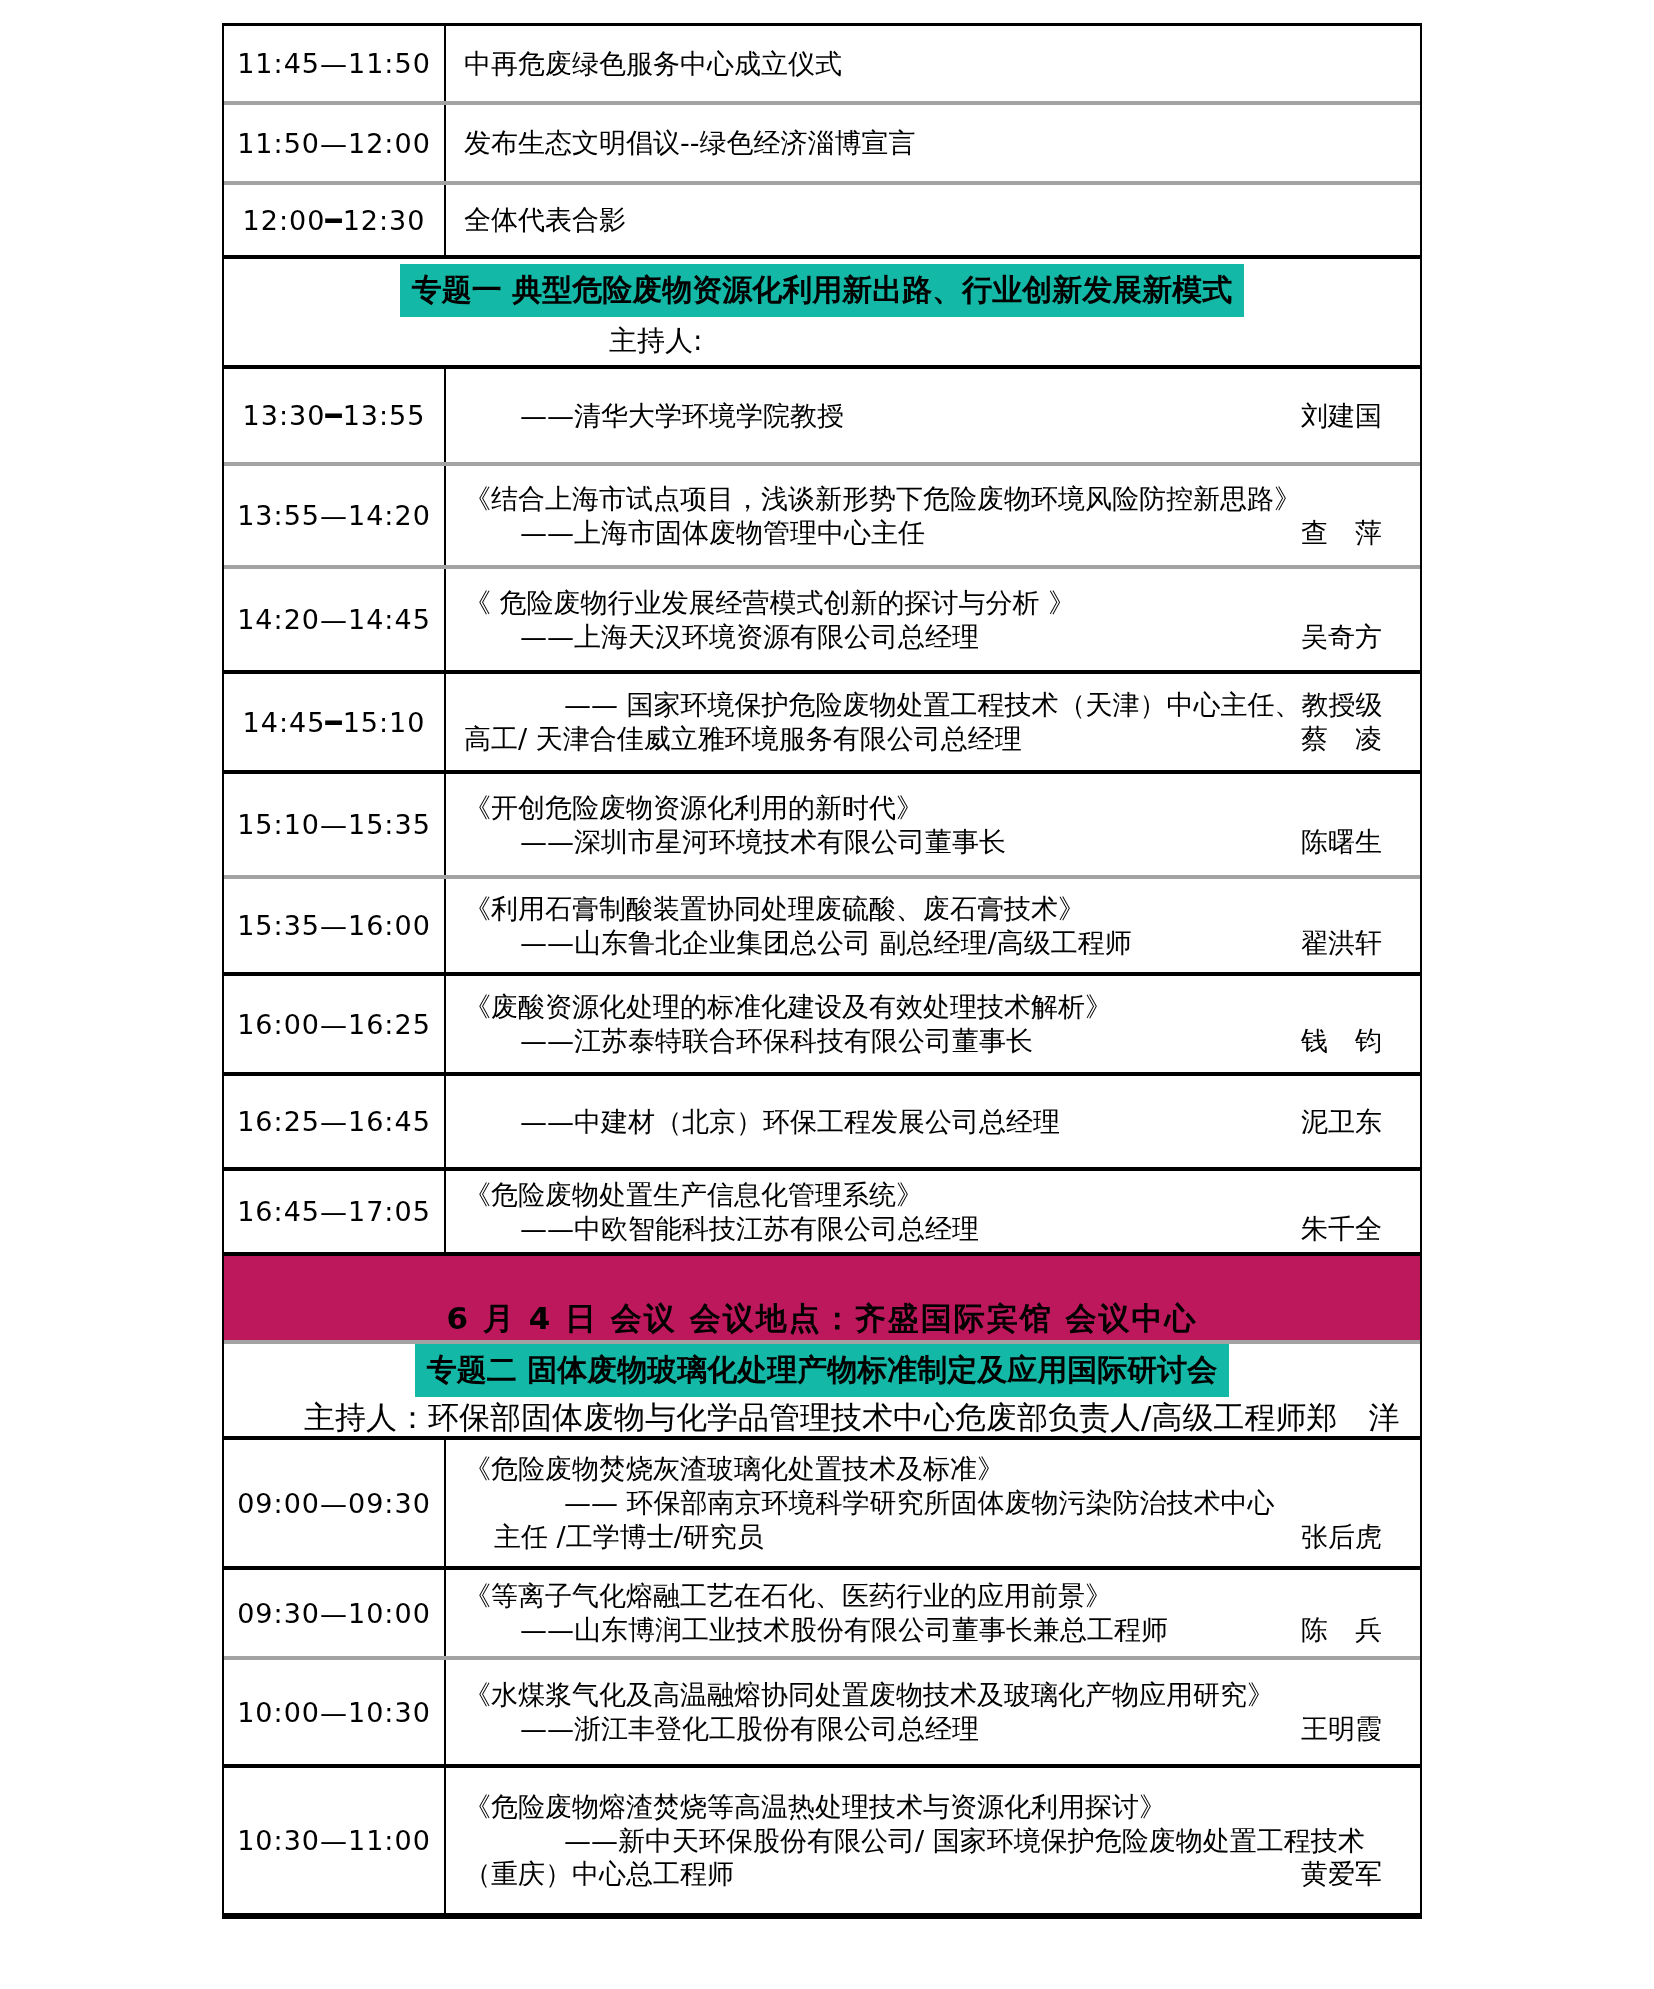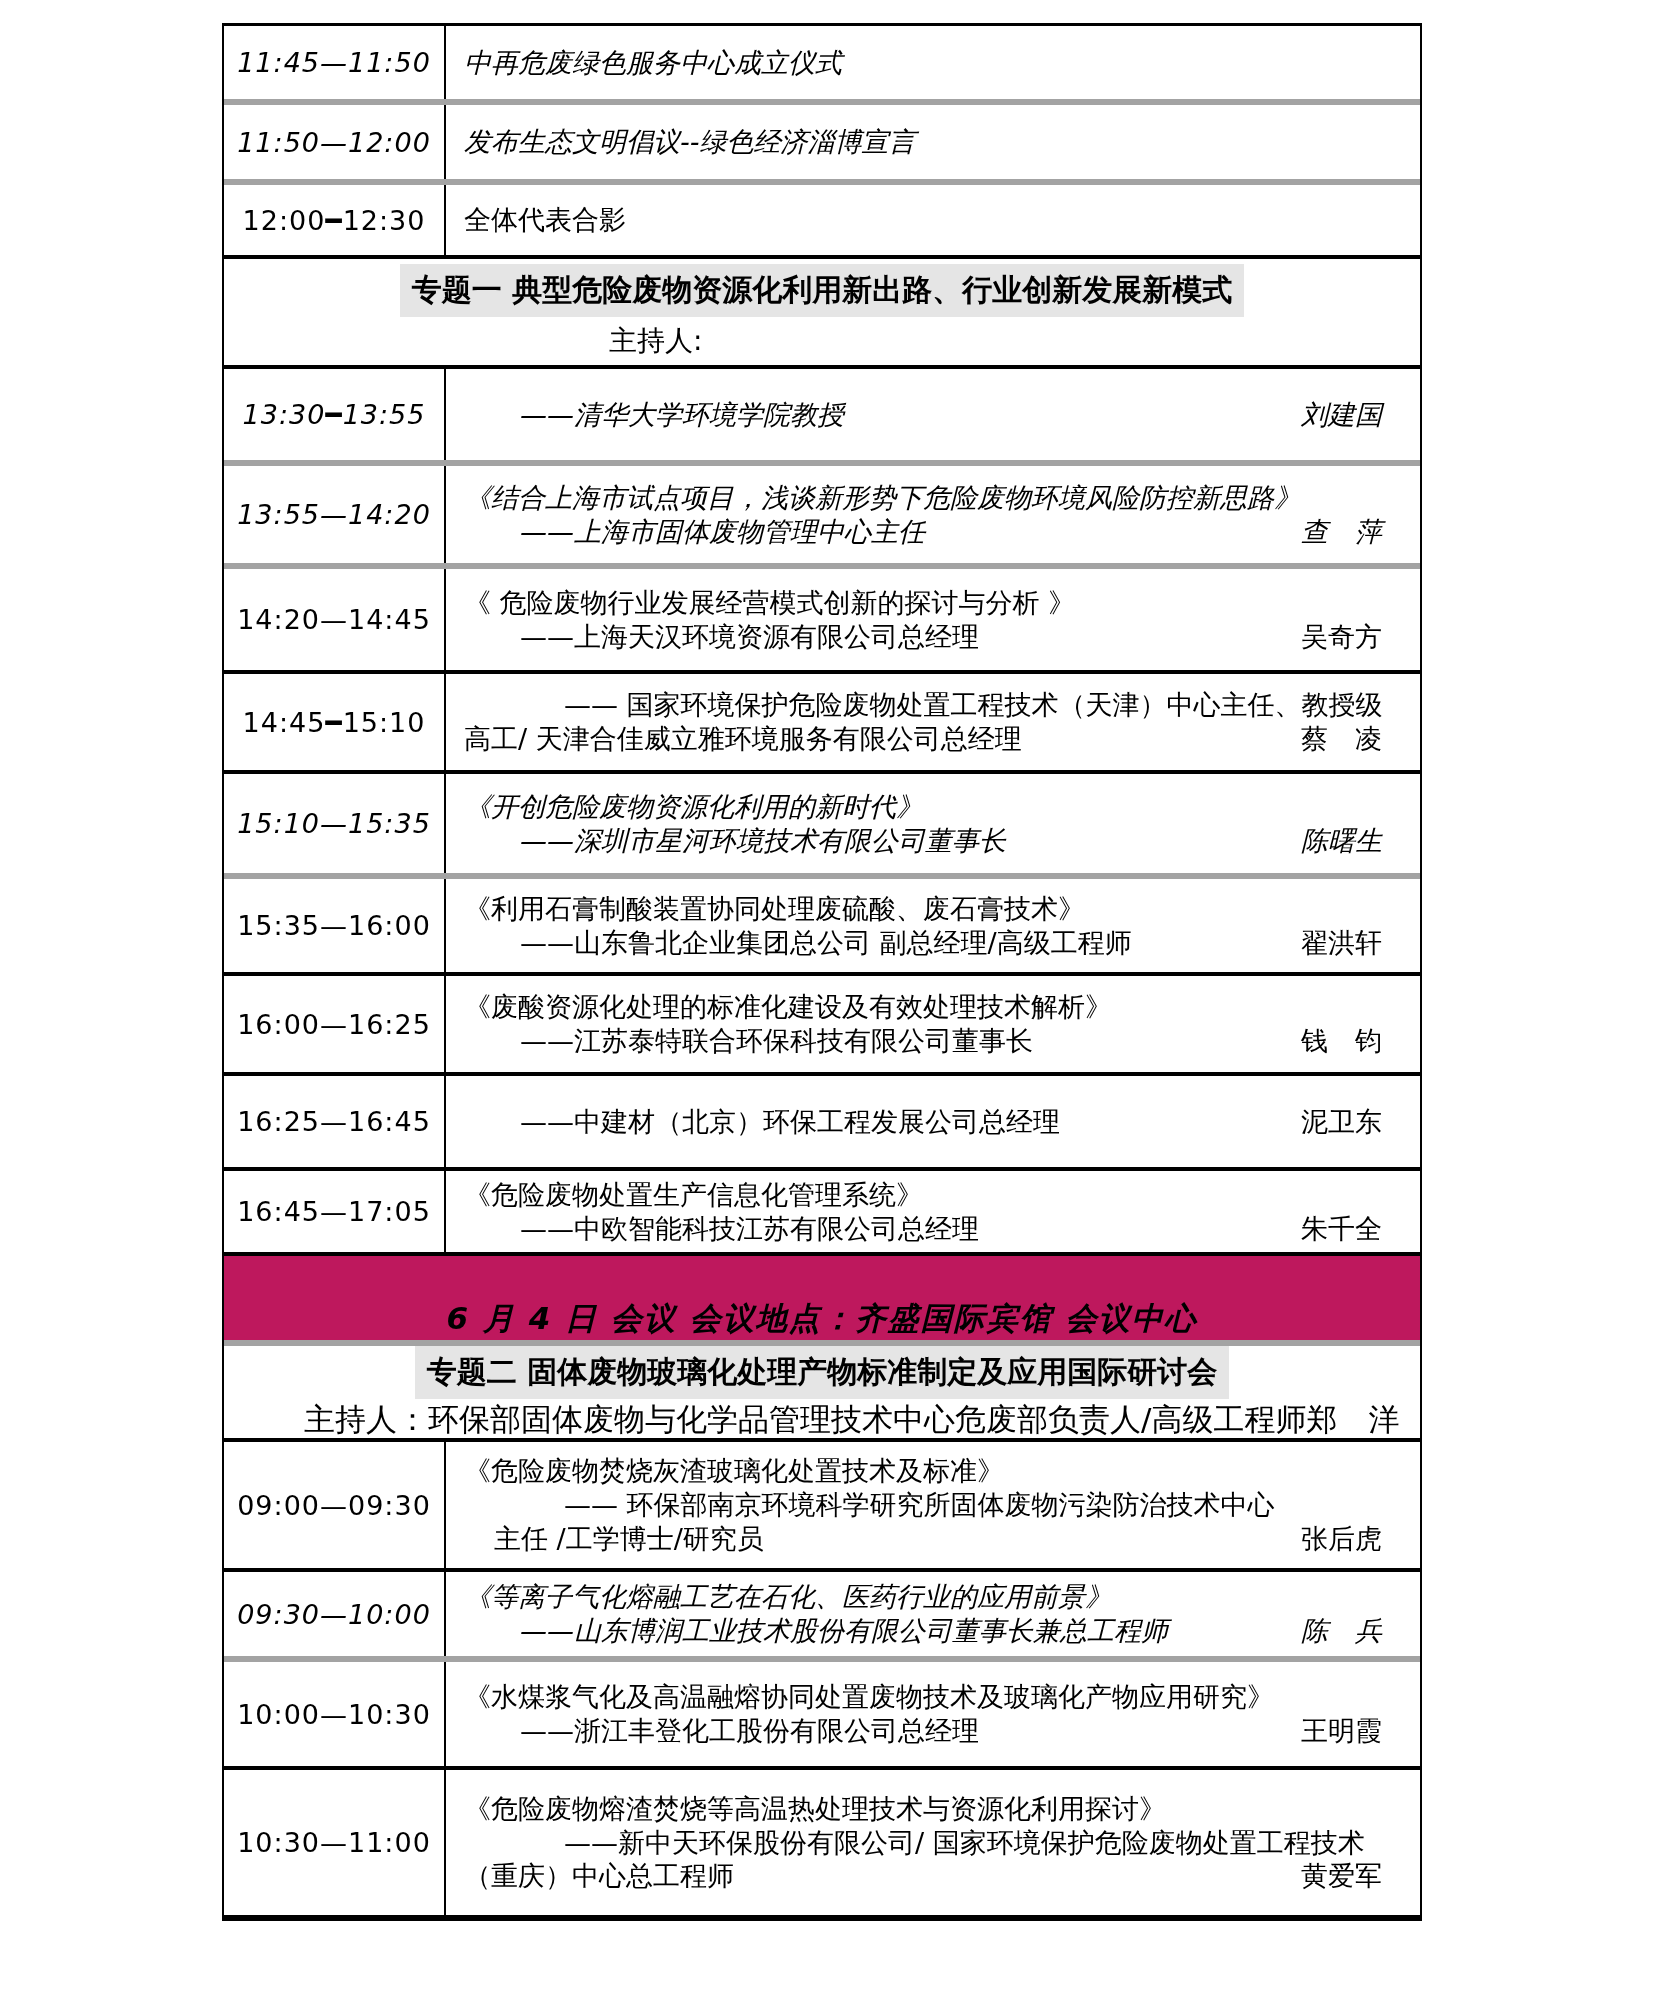--- a/index.html
+++ b/index.html
@@ -15,21 +15,21 @@
     position:absolute;
     left:222px;top:23px;
     width:1200px;
     box-sizing:border-box;
     border-left:2px solid #000;
     border-right:2px solid #000;
     border-top:3px solid #000;
     border-bottom:6px solid #000;
   }
   .row{display:flex;box-sizing:border-box;}
-  .bb2{border-bottom:6px solid #a3a3a3;font-style:italic;}
+  .bb2{border-bottom:4px solid #a3a3a3;}
   .bb4{border-bottom:4px solid #000;}
   .tcell{
     width:222px;flex:0 0 222px;
     display:flex;align-items:center;justify-content:center;
     border-right:2px solid #000;
     font-size:27px;letter-spacing:1px;
     box-sizing:border-box;
   }
   .ccell{
     flex:1;display:flex;flex-direction:column;
@@ -40,21 +40,21 @@
   }
   .line{font-size:27px;line-height:1.25;white-space:nowrap;}
   .l-title{padding-left:18px;}
   .l-cont{padding-left:118px;}
   .l-sp{padding-left:74px;padding-right:38px;display:flex;justify-content:space-between;align-items:flex-end;}
   .l-plain{padding-left:18px;padding-right:38px;display:flex;justify-content:space-between;align-items:flex-end;}
   .l-plain2{padding-left:48px;padding-right:38px;display:flex;justify-content:space-between;align-items:flex-end;}
   .sp-name{flex:0 0 auto;}
   .merged{display:flex;flex-direction:column;justify-content:space-evenly;align-items:center;box-sizing:border-box;}
   .hl{
-    background:#e5e5e5;
+    background:#14b8a6;
     font-weight:bold;
     font-size:30px;
     padding:6px 12px;
     white-space:nowrap;
   }
   .host1{align-self:flex-start;margin-left:385px;font-size:28px;}
   .host2{
     align-self:stretch;display:flex;justify-content:space-between;align-items:flex-end;
     padding-left:80px;padding-right:40px;font-size:31px;white-space:nowrap;
   }

